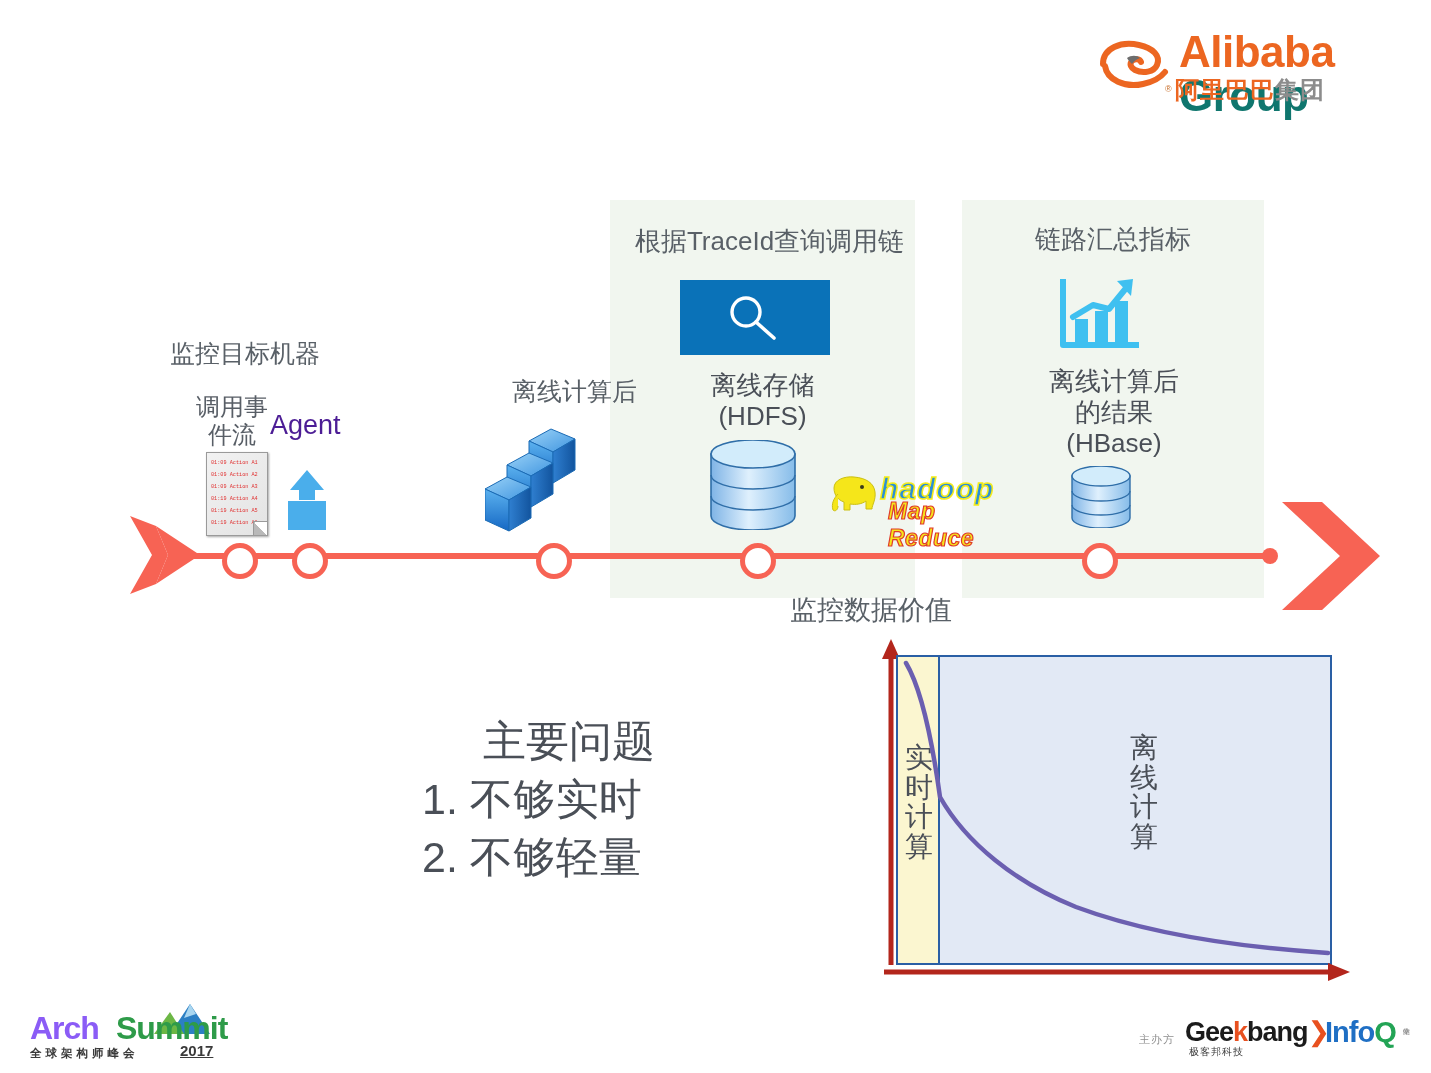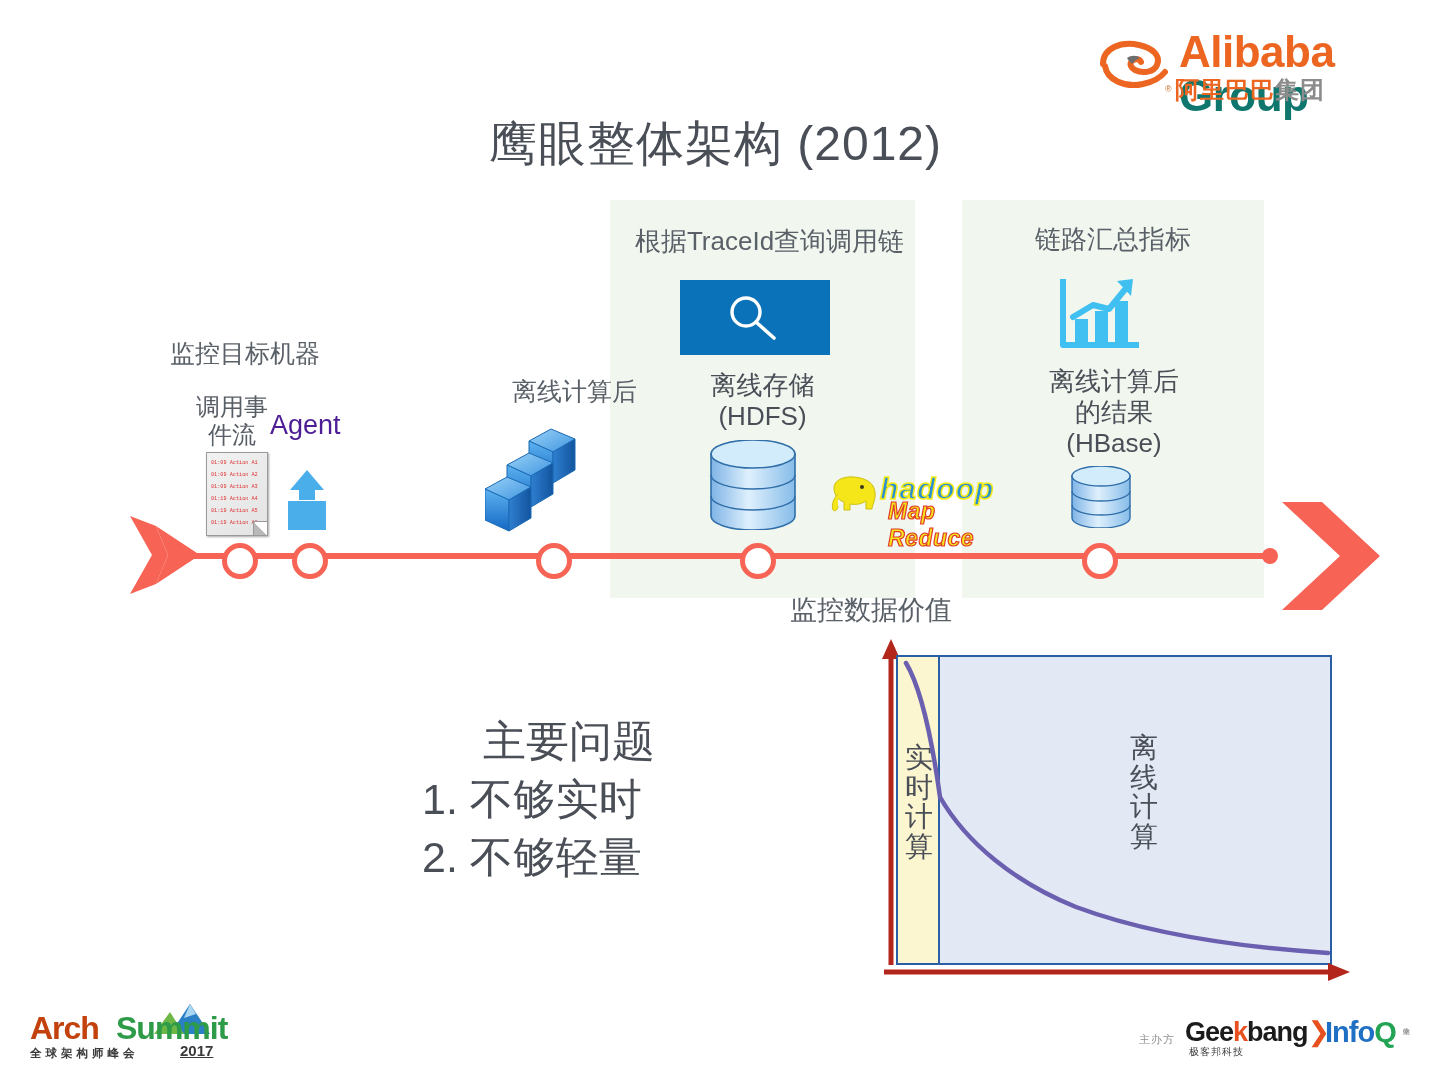--- a/index.html
+++ b/index.html
@@ -106,21 +106,21 @@
      background:#fbf6d0;border-right:2px solid #2a5fa5;box-sizing:border-box;}
   .vc-vert{position:absolute;font-size:28px;color:#4a4f57;line-height:1.06;text-align:center;}
   #vc-label-realtime{left:4px;top:88px;width:38px;}
   #vc-label-offline{left:228px;top:78px;width:40px;}
   #vc-curve{position:absolute;left:0;top:0;width:436px;height:310px;}
   #vc-axis-y{position:absolute;left:-16px;top:-16px;width:22px;height:330px;}
   #vc-axis-x{position:absolute;left:-16px;bottom:-18px;width:470px;height:22px;}
 
   
   #archsummit-logo{left:28px;top:1004px;width:190px;height:56px;}
-  .as-arch{position:absolute;left:2px;top:6px;font-size:32px;font-weight:bold;color:#c2410c;letter-spacing:-1px;}
+  .as-arch{position:absolute;left:2px;top:6px;font-size:32px;font-weight:bold;color:#8b5cf6;letter-spacing:-1px;}
   .as-summit{position:absolute;left:88px;top:6px;font-size:32px;font-weight:bold;color:#2e9b49;letter-spacing:-1px;}
   .as-cn{position:absolute;left:2px;top:42px;font-size:11.5px;font-weight:bold;color:#3a3a3a;letter-spacing:4px;}
   .as-year{position:absolute;left:152px;top:38px;font-size:15px;font-weight:bold;color:#3a3a3a;text-decoration:underline;}
   .as-mtn{position:absolute;left:112px;top:-2px;width:78px;height:34px;}
 
   #sponsors{right:16px;top:1012px;width:276px;height:50px;}
   .sp-host{position:absolute;left:0;top:20px;font-size:11px;color:#8d8d8d;letter-spacing:1px;}
   .sp-geek{position:absolute;left:46px;top:4px;font-size:27px;font-weight:bold;color:#1b1b1b;letter-spacing:-1px;}
   .sp-geek .k{color:#e8501f;}
   .sp-geek .gt{color:#e8501f;}
@@ -140,21 +140,20 @@
       <path d="M12 26 C12 10 30 3 48 7 C62 10 70 18 66 27 C63 34 52 36 44 32
                C40 30 38 26 41 23 C44 20 49 21 50 24" fill="none" stroke="#ec6621" stroke-width="6" stroke-linecap="round"></path>
       <path d="M14 28 C16 42 34 50 52 46 C62 44 70 39 74 34" fill="none" stroke="#ec6621" stroke-width="6" stroke-linecap="round"></path>
       <path d="M36 20 C40 17 46 17 49 20 C46 21 43 23 41 26 C39 24 37 22 36 20 Z" fill="#6d6d6d"></path>
     </svg>
     <div class="ali-word"><span>Alibaba</span> <span class="grp">Group</span></div>
     <div class="ali-reg">®</div>
     <div class="ali-cn"><span>阿里巴巴</span><span class="gray">集团</span></div>
   </div>
 
-  <div class="abs" id="page-title">鹰眼整体架构 (2012)</div>
 
   <div class="abs panel" id="panel-trace"></div>
   <div class="abs panel" id="panel-metric"></div>
 
   <div class="abs sect-label" id="label-trace-query">根据TraceId查询调用链</div>
   <div class="abs sect-label" id="label-link-metric">链路汇总指标</div>
 
   <div class="abs" id="search-tile">
     <svg width="66" height="52" viewBox="0 0 66 52">
       <circle cx="24" cy="20" r="14" fill="none" stroke="#ffffff" stroke-width="3.4"></circle>

